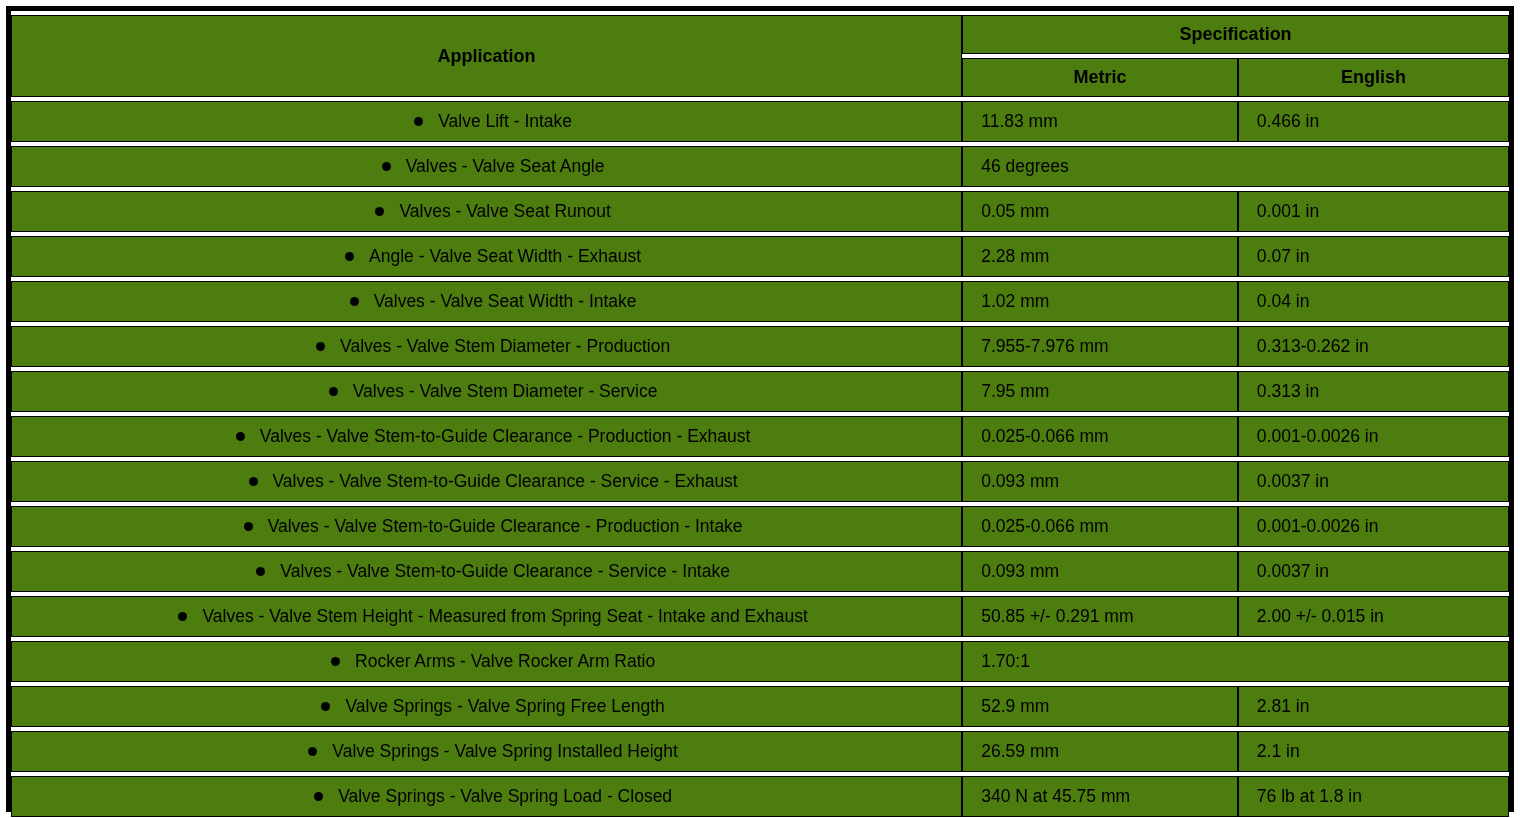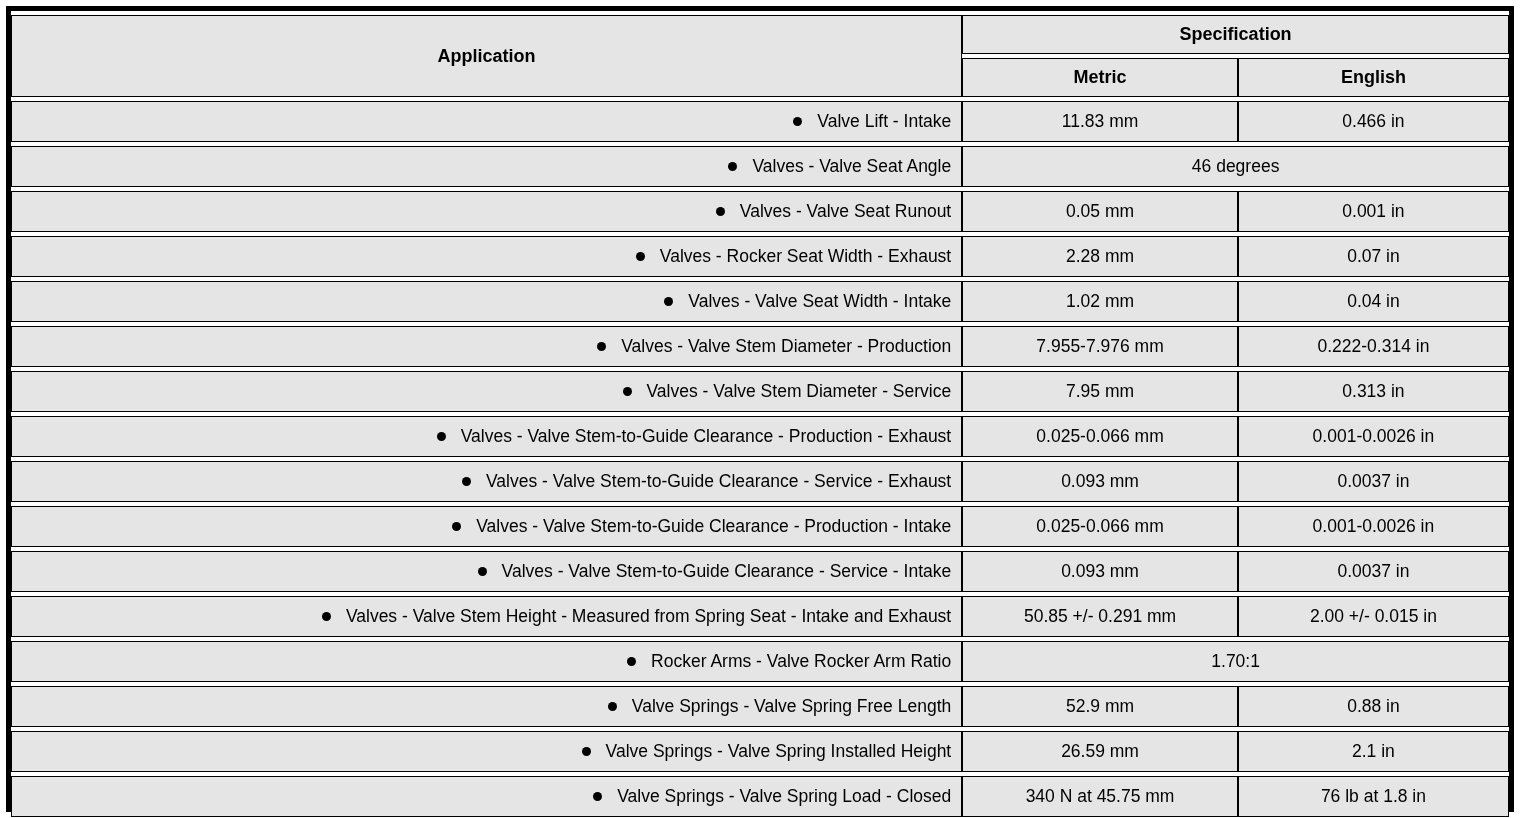--- a/index.html
+++ b/index.html
@@ -20,37 +20,37 @@
     height: 100%;
   }
   table {
     width: 100%;
     border-collapse: separate;
     border-spacing: 0 4px;
     font-size: 17.5px;
   }
   th, td {
     border: 1px solid #000;
-    background: #e5e5e5;
+    background: #4d7c0f;
   }
   th {
     font-weight: bold;
     font-size: 18px;
     text-align: center;
     padding: 8px 6px;
     vertical-align: middle;
   }
   td.app {
-    text-align: right;
+    text-align: center;
     padding: 9px 10px 9px 12px;
     white-space: nowrap;
     overflow: hidden;
   }
   td.val {
-    text-align: center;
+    text-align: left;
     padding: 9px 18px;
     white-space: nowrap;
   }
   .bullet {
     display: inline-block;
     width: 9px;
     height: 9px;
     background: #000;
     border-radius: 50%;
     margin: 0 15px 2px 11px;
@@ -90,33 +90,33 @@
           <tr>
             <td class="app"><span class="bullet"></span><span>Valves - Valve Seat Angle</span></td>
             <td class="val" colspan="2">46 degrees</td>
           </tr>
           <tr>
             <td class="app"><span class="bullet"></span><span>Valves - Valve Seat Runout</span></td>
             <td class="val">0.05 mm</td>
             <td class="val">0.001 in</td>
           </tr>
           <tr>
-            <td class="app"><span class="bullet"></span><span>Valves - Rocker Seat Width - Exhaust</span></td>
+            <td class="app"><span class="bullet"></span><span>Angle - Valve Seat Width - Exhaust</span></td>
             <td class="val">2.28 mm</td>
             <td class="val">0.07 in</td>
           </tr>
           <tr>
             <td class="app"><span class="bullet"></span><span>Valves - Valve Seat Width - Intake</span></td>
             <td class="val">1.02 mm</td>
             <td class="val">0.04 in</td>
           </tr>
           <tr>
             <td class="app"><span class="bullet"></span><span>Valves - Valve Stem Diameter - Production</span></td>
             <td class="val">7.955-7.976 mm</td>
-            <td class="val">0.222-0.314 in</td>
+            <td class="val">0.313-0.262 in</td>
           </tr>
           <tr>
             <td class="app"><span class="bullet"></span><span>Valves - Valve Stem Diameter - Service</span></td>
             <td class="val">7.95 mm</td>
             <td class="val">0.313 in</td>
           </tr>
           <tr>
             <td class="app"><span class="bullet"></span><span>Valves - Valve Stem-to-Guide Clearance - Production - Exhaust</span></td>
             <td class="val">0.025-0.066 mm</td>
             <td class="val">0.001-0.0026 in</td>
@@ -141,21 +141,21 @@
             <td class="val">50.85 +/- 0.291 mm</td>
             <td class="val">2.00 +/- 0.015 in</td>
           </tr>
           <tr>
             <td class="app"><span class="bullet"></span><span>Rocker Arms - Valve Rocker Arm Ratio</span></td>
             <td class="val" colspan="2">1.70:1</td>
           </tr>
           <tr>
             <td class="app"><span class="bullet"></span><span>Valve Springs - Valve Spring Free Length</span></td>
             <td class="val">52.9 mm</td>
-            <td class="val">0.88 in</td>
+            <td class="val">2.81 in</td>
           </tr>
           <tr>
             <td class="app"><span class="bullet"></span><span>Valve Springs - Valve Spring Installed Height</span></td>
             <td class="val">26.59 mm</td>
             <td class="val">2.1 in</td>
           </tr>
           <tr>
             <td class="app"><span class="bullet"></span><span>Valve Springs - Valve Spring Load - Closed</span></td>
             <td class="val">340 N at 45.75 mm</td>
             <td class="val">76 lb at 1.8 in</td>

